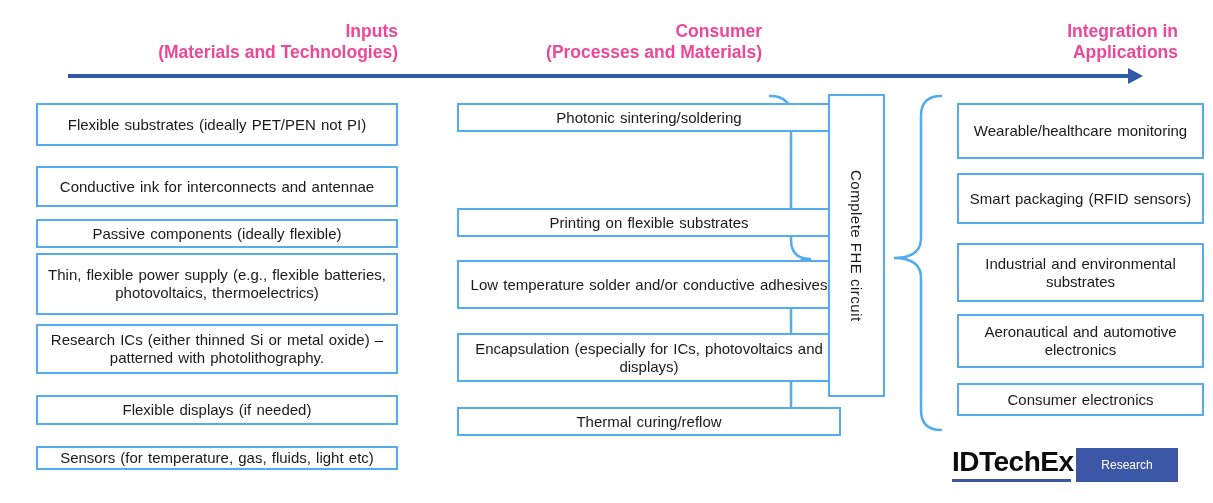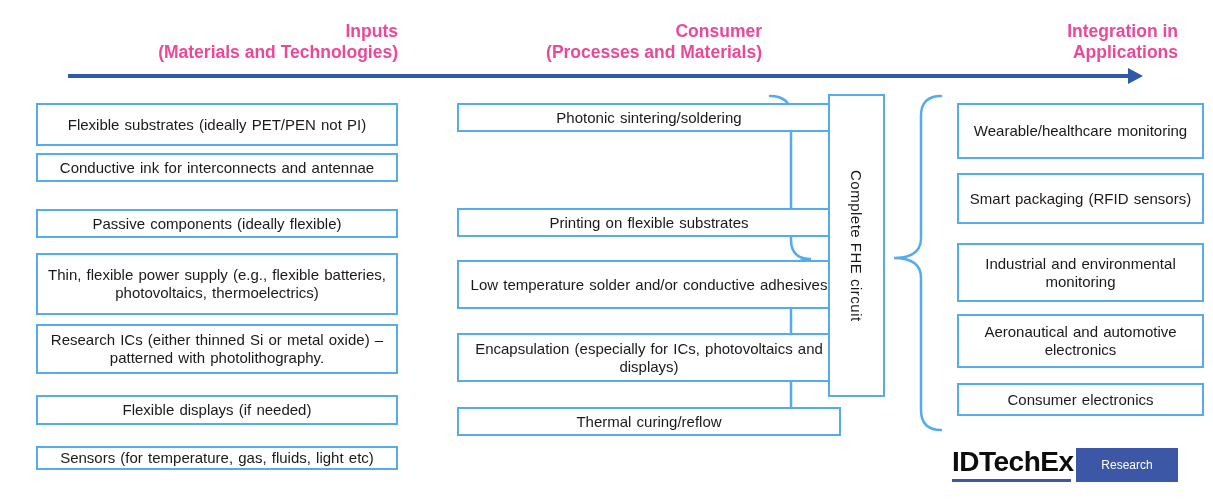--- a/index.html
+++ b/index.html
@@ -123,24 +123,24 @@
   <svg class="overlay" viewBox="0 0 1213 503">
     <line x1="68" y1="76" x2="1129" y2="76" stroke="#2E5AA7" stroke-width="4"></line>
     <polygon points="1128,68 1128,84 1143,76" fill="#2E5AA7"></polygon>
     <path d="M 770 96 Q 791 96 791 116 L 791 240 Q 791 259 811 259 Q 791 259 791 278 L 791 410 Q 791 430 770 430" fill="none" stroke="#54ABEE" stroke-width="2.5" stroke-linecap="round"></path>
     <path d="M 941 96 Q 921 96 921 116 L 921 238 Q 921 258 894 258 Q 921 258 921 278 L 921 410 Q 921 430 941 430" fill="none" stroke="#54ABEE" stroke-width="2.5" stroke-linecap="round"></path>
   </svg>
 
   <div class="box col-left" style="top:103px;height:43px">
     <span>Flexible substrates (ideally PET/PEN not PI)</span>
   </div>
-  <div class="box col-left" style="top:153px;height:29px">
+  <div class="box col-left" style="top:166px;height:41px">
     <span>Conductive ink for interconnects and antennae</span>
   </div>
-  <div class="box col-left" style="top:209px;height:29px">
+  <div class="box col-left" style="top:219px;height:29px">
     <span>Passive components (ideally flexible)</span>
   </div>
   <div class="box col-left" style="top:253px;height:62px">
     <span>Thin, flexible power supply (e.g., flexible batteries, photovoltaics, thermoelectrics)</span>
   </div>
   <div class="box col-left" style="top:324px;height:50px">
     <span>Research ICs (either thinned Si or metal oxide) – patterned with photolithography.</span>
   </div>
   <div class="box col-left" style="top:395px;height:30px">
     <span>Flexible displays (if needed)</span>
@@ -169,21 +169,21 @@
     <span class="fhe-text">Complete FHE circuit</span>
   </div>
 
   <div class="box col-right" style="top:103px;height:56px">
     <span>Wearable/healthcare monitoring</span>
   </div>
   <div class="box col-right" style="top:173px;height:51px">
     <span>Smart packaging (RFID sensors)</span>
   </div>
   <div class="box col-right" style="top:243px;height:59px">
-    <span>Industrial and environmental monitoring</span>
+    <span>Industrial and environmental substrates</span>
   </div>
   <div class="box col-right" style="top:314px;height:54px">
     <span>Aeronautical and automotive electronics</span>
   </div>
   <div class="box col-right" style="top:383px;height:33px">
     <span>Consumer electronics</span>
   </div>
 
   <div class="logo-brand">IDTechEx</div>
   <div class="logo-underline"></div>

